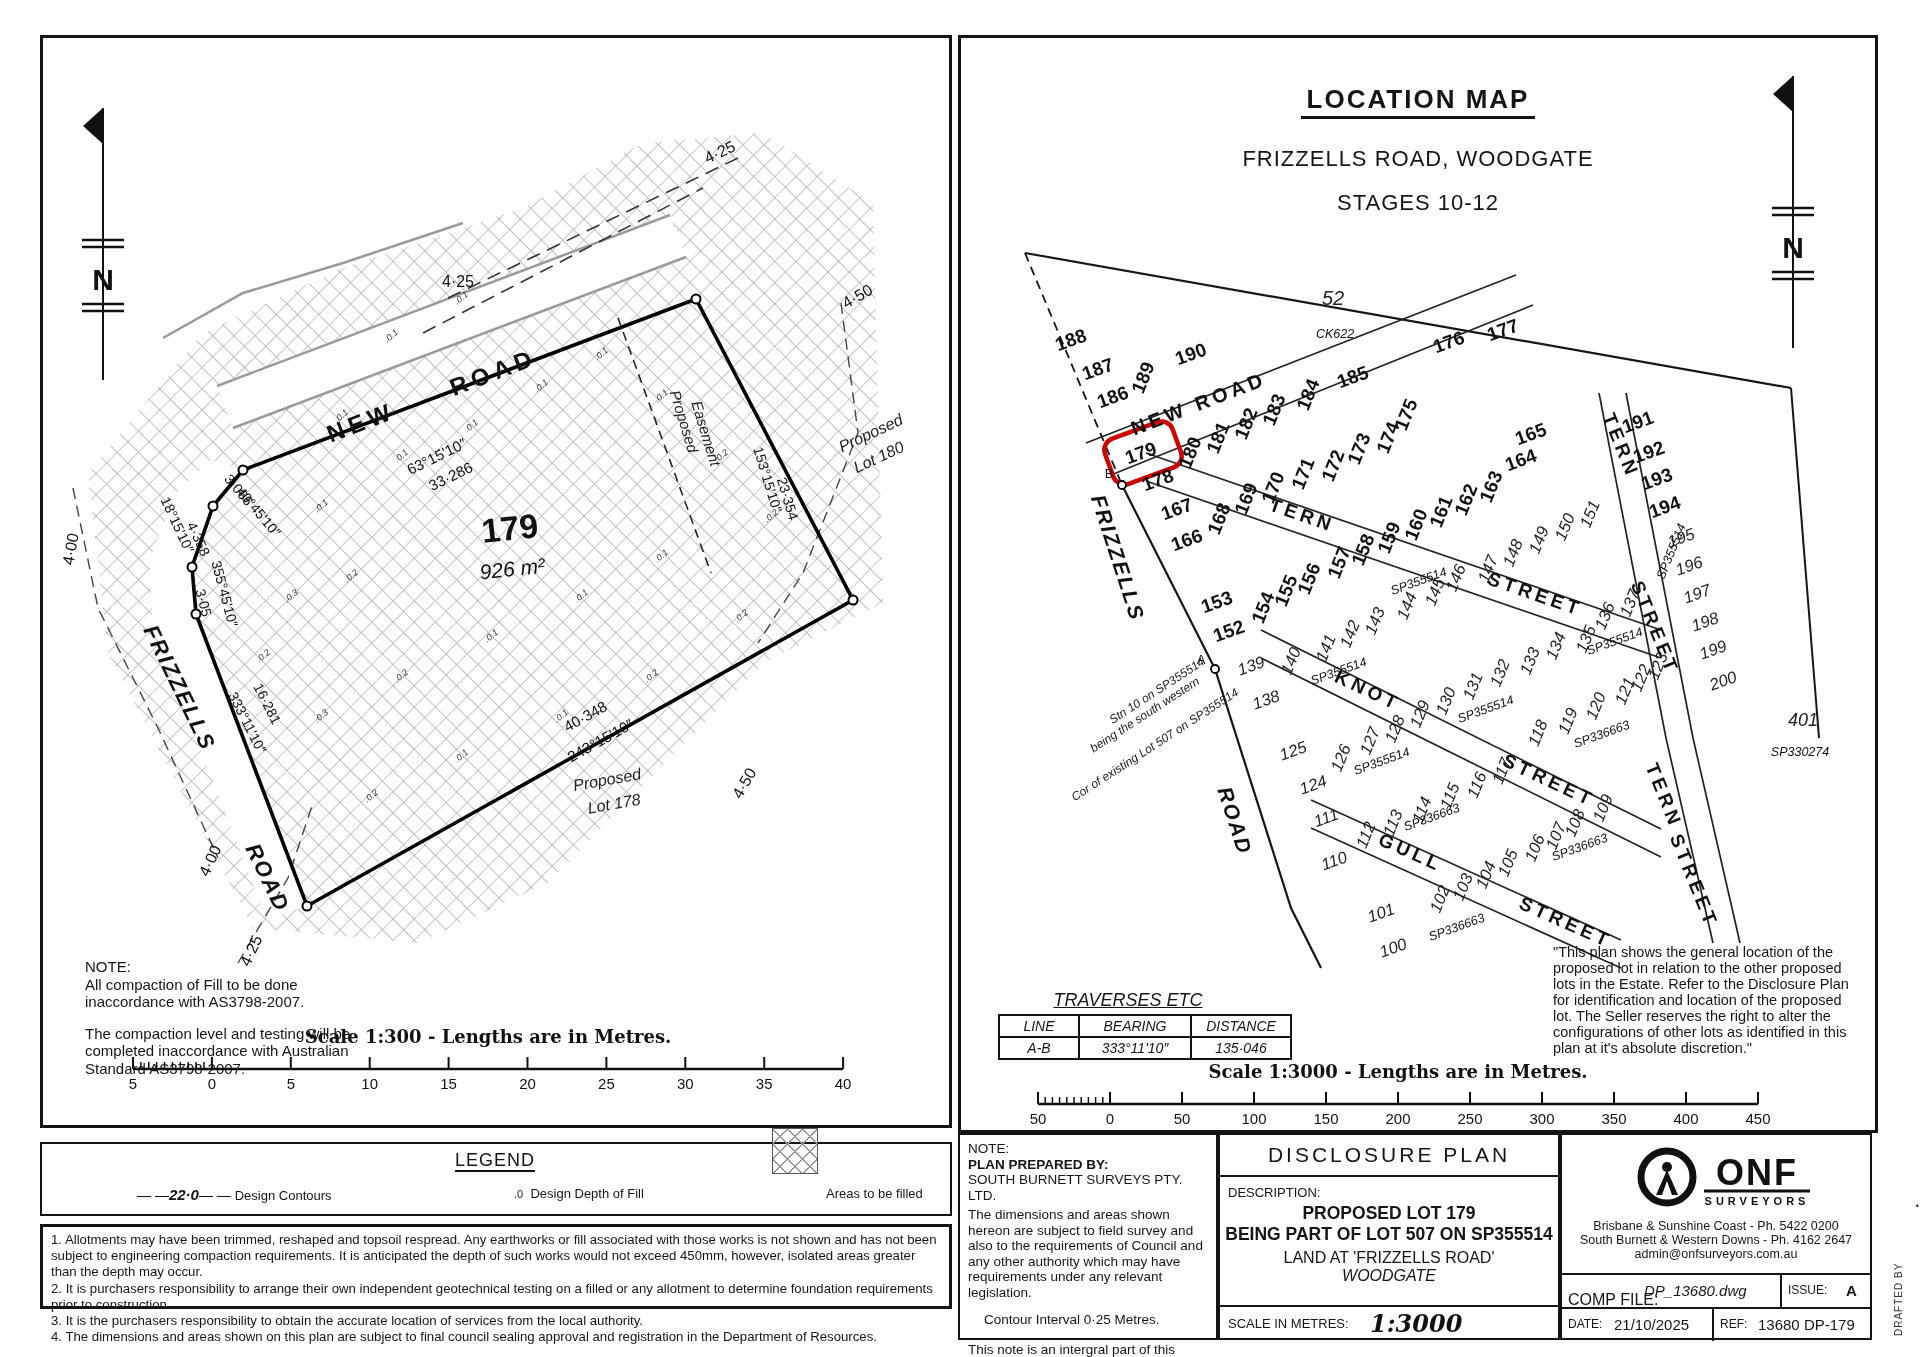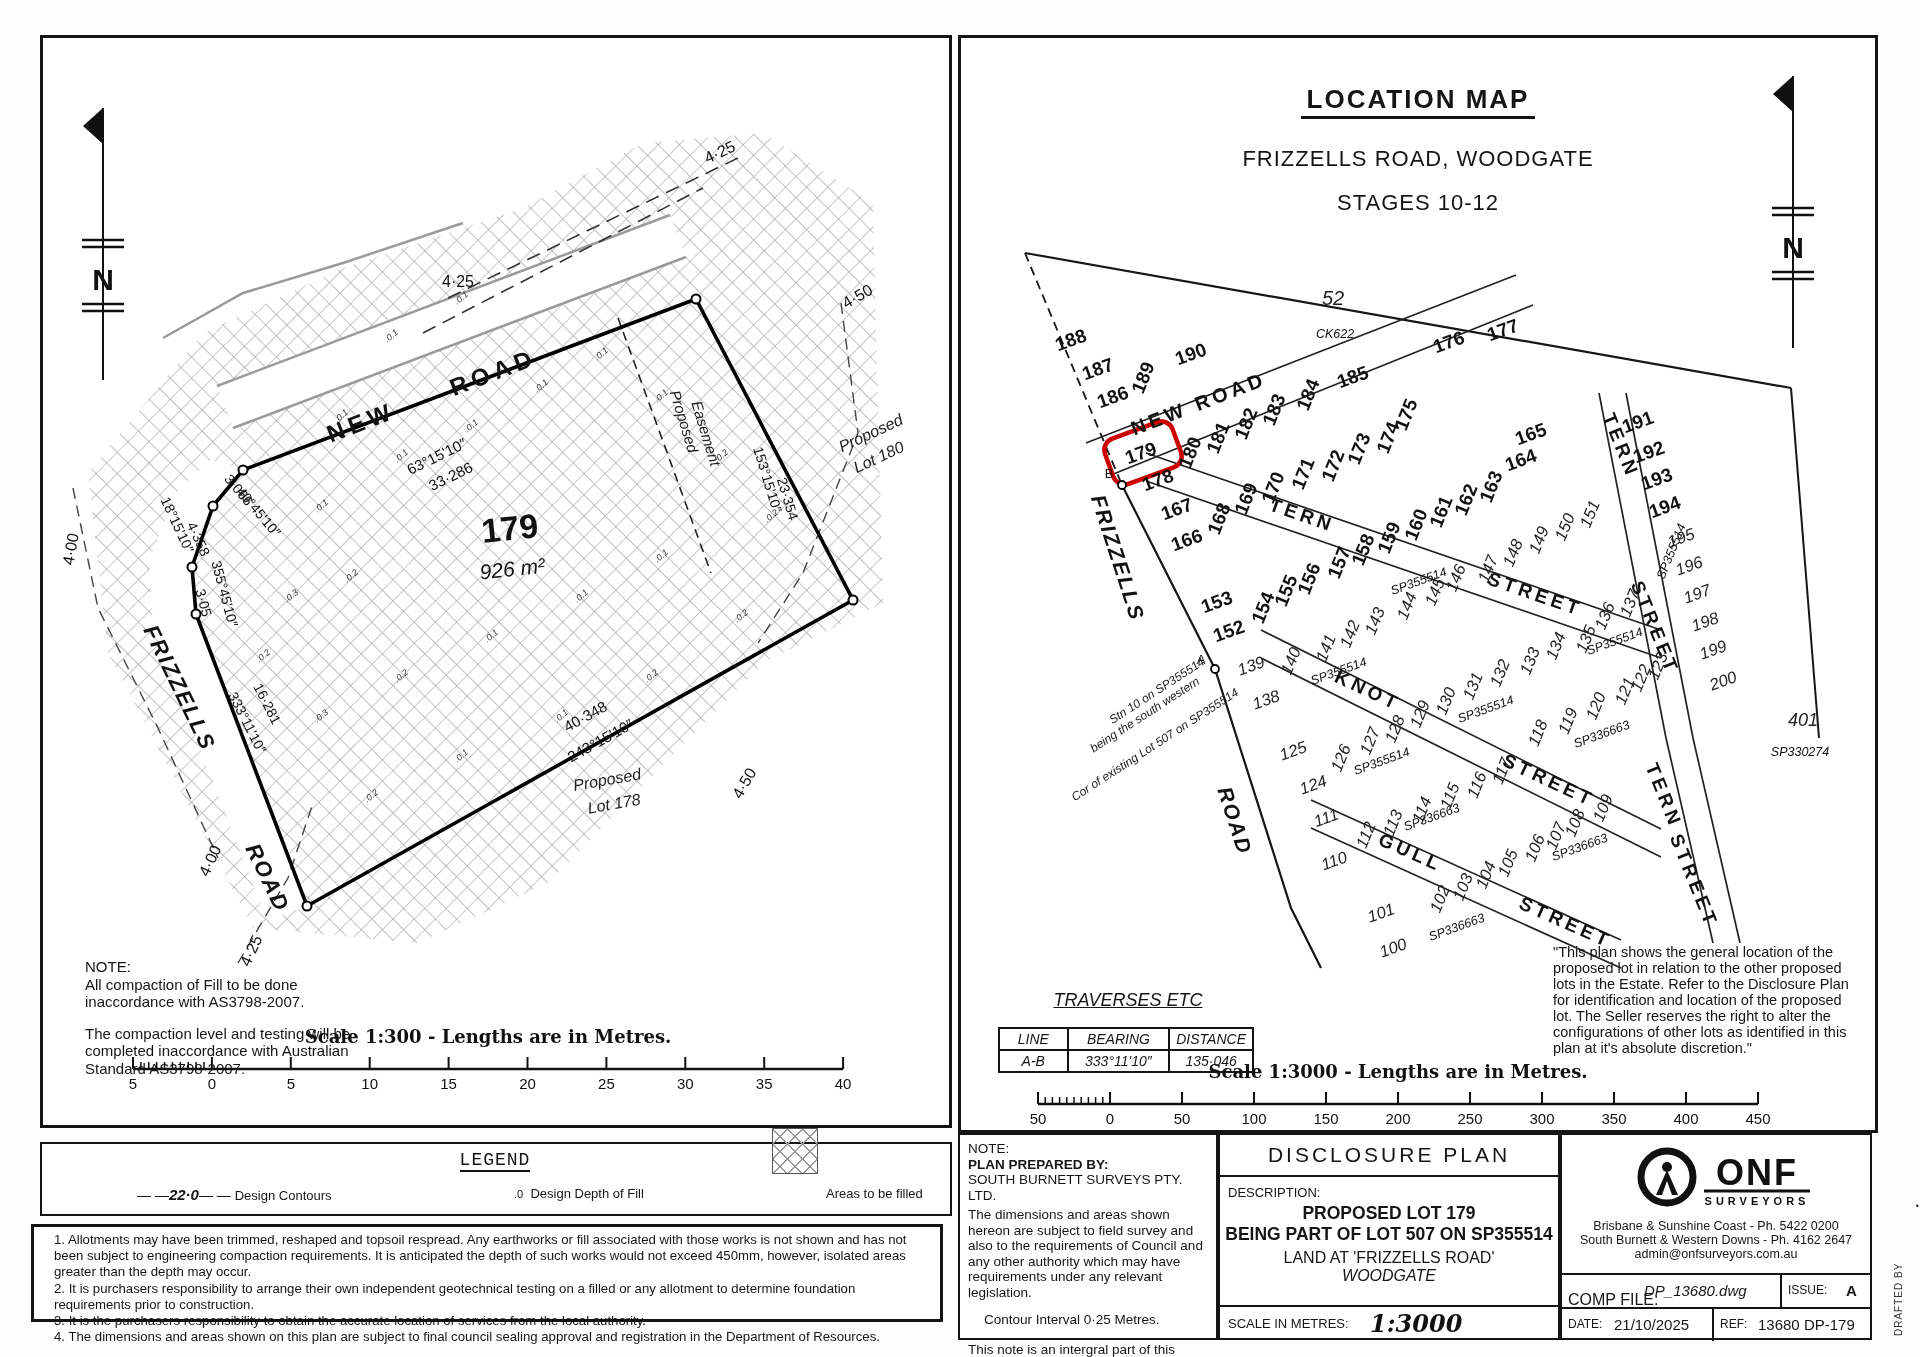--- a/index.html
+++ b/index.html
@@ -387,53 +387,53 @@
     <div>proposed lot in relation to the other proposed</div>
     <div>lots in the Estate. Refer to the Disclosure Plan</div>
     <div>for identification and location of the proposed</div>
     <div>lot. The Seller reserves the right to alter the</div>
     <div>configurations of other lots as identified in this</div>
     <div>plan at it's absolute discretion."</div>
   </div>
 
   <div class="abs cadtext" style="left:998px;top:990px;width:260px;">
     <div style="text-align:center;font-style:italic;font-size:18px;text-decoration:underline;">TRAVERSES ETC</div>
-    <table class="trav" style="margin-top:16px;width:256px;">
+    <table class="trav" style="margin-top:3px;width:294px;">
       <tbody>
           <tr>
         <td style="width:66px;">LINE</td>
         <td style="width:98px;">BEARING</td>
         <td>DISTANCE</td>
       </tr>
       <tr>
         <td>A-B</td>
         <td>333°11'10″</td>
         <td>135·046</td>
       </tr>
     </tbody>
       </table>
   </div>
 
   <div class="box" style="left:40px;top:1142px;width:912px;height:74px;border-width:2.5px;">
-    <div class="abs cadtext" style="left:0;top:6px;width:906px;text-align:center;font-family:Liberation Mono, monospace;">
+    <div class="abs cadtext" style="left:0;top:6px;width:906px;text-align:center;">
       <span style="font-size:18px;border-bottom:2px solid #141414;letter-spacing:1px;">LEGEND</span>
     </div>
     <div class="abs cadtext" style="left:95px;top:42px;font-size:14px;">
       <span>— —</span><span style="font-style:italic;font-weight:bold;font-size:15px;">22·0</span><span>— —</span>
       <span style="font-size:13px;">Design Contours</span>
     </div>
     <div class="abs cadtext" style="left:472px;top:42px;font-size:13px;">
       <span style="font-size:11px;">.0</span>&nbsp;
       <span>Design Depth of Fill</span>
     </div>
     <div class="abs swatch" style="left:730px;top:-16px;width:44px;height:44px;"></div>
     <div class="abs cadtext" style="left:784px;top:42px;font-size:13px;">Areas to be filled</div>
   </div>
 
-  <div class="box" style="left:31px;top:1224px;width:912px;height:98px;border-width:3px;padding-left:12px;">
+  <div class="box" style="left:40px;top:1224px;width:912px;height:85px;border-width:3px;">
     <div class="cadtext" style="padding:5px 8px;font-size:13.2px;line-height:16.2px;">
       <div>1. Allotments may have been trimmed, reshaped and topsoil respread. Any earthworks or fill associated with those works is not shown and has not been subject to engineering compaction requirements. It is anticipated the depth of such works would not exceed 450mm, however, isolated areas greater than the depth may occur.</div>
       <div>2. It is purchasers responsibility to arrange their own independent geotechnical testing on a filled or any allotment to determine foundation requirements prior to construction.</div>
       <div>3. It is the purchasers responsibility to obtain the accurate location of services from the local authority.</div>
       <div>4. The dimensions and areas shown on this plan are subject to final council sealing approval and registration in the Department of Resources.</div>
     </div>
   </div>
 
   <div class="box" style="left:958px;top:1133px;width:260px;height:207px;border-width:2.5px;">
     <div class="cadtext" style="padding:6px 8px;font-size:13.5px;line-height:15.5px;">

